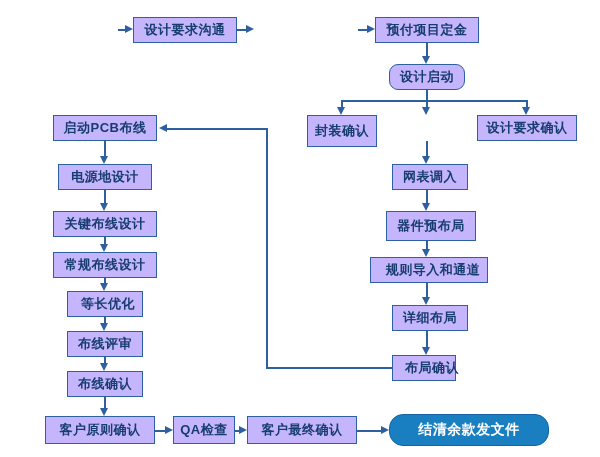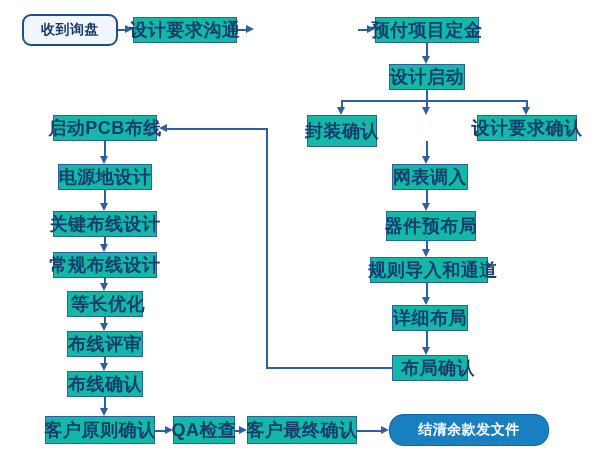--- a/index.html
+++ b/index.html
@@ -8,23 +8,23 @@
     background:#ffffff;
     font-family:"Liberation Sans","DejaVu Sans",sans-serif;
     overflow:hidden;
   }
   #canvas{position:relative;width:600px;height:457px;}
 
   .node{
     position:absolute;
     box-sizing:border-box;
     border:1px solid #2e5f9e;
-    background:#14b8a6;
+    background:#c4b5fd;
     color:#173c6e;
-    font-size:18px;
+    font-size:13px;
     font-weight:bold;
     display:flex;align-items:center;justify-content:center;
     text-align:center;
     letter-spacing:0.5px;
     white-space:nowrap;
   }
   .node.start{
     border:2px solid #1b4f8a;
     border-radius:9px;
     background:#f2f6fb;
@@ -124,31 +124,30 @@
   <div class="line v" style="left:104px;top:397px;height:11px;"></div>
   <div class="arrow down" style="left:100px;top:408px;"></div>
 
   <div class="line h" style="left:155px;top:430px;width:10px;"></div>
   <div class="arrow right" style="left:165px;top:426px;"></div>
   <div class="line h" style="left:235px;top:430px;width:4px;"></div>
   <div class="arrow right" style="left:239px;top:426px;"></div>
   <div class="line h" style="left:357px;top:430px;width:24px;"></div>
   <div class="arrow right" style="left:381px;top:426px;"></div>
 
-  <div class="node start" style="left:22px;top:14px;width:96px;height:32px;">收到询盘</div>
   <div class="node" style="left:133px;top:17px;width:104px;height:26px;">设计要求沟通</div>
   <div class="node" style="left:375px;top:17px;width:104px;height:26px;">预付项目定金</div>
-  <div class="node" style="left:389px;top:64px;width:76px;height:26px;">设计启动</div>
+  <div class="node" style="left:389px;top:64px;width:76px;height:26px;border-radius:9px;">设计启动</div>
   <div class="node" style="left:307px;top:115px;width:70px;height:32px;">封装确认</div>
   <div class="node" style="left:477px;top:115px;width:100px;height:26px;">设计要求确认</div>
   <div class="node" style="left:392px;top:164px;width:76px;height:26px;">网表调入</div>
   <div class="node" style="left:386px;top:211px;width:90px;height:30px;">器件预布局</div>
   <div class="node" style="left:370px;top:257px;width:118px;height:26px;padding-left:8px;">规则导入和通道</div>
   <div class="node" style="left:392px;top:305px;width:76px;height:26px;">详细布局</div>
-  <div class="node" style="left:392px;top:355px;width:76px;height:26px;padding-left:16px;">布局确认</div>
+  <div class="node" style="left:392px;top:355px;width:64px;height:26px;padding-left:16px;">布局确认</div>
 
   <div class="node" style="left:58px;top:164px;width:94px;height:26px;">电源地设计</div>
   <div class="node" style="left:53px;top:115px;width:104px;height:26px;">启动PCB布线</div>
   <div class="node" style="left:53px;top:211px;width:104px;height:26px;text-align:right;">关键布线设计</div>
   <div class="node" style="left:53px;top:252px;width:104px;height:26px;">常规布线设计</div>
   <div class="node" style="left:67px;top:291px;width:76px;height:26px;padding-left:6px;">等长优化</div>
   <div class="node" style="left:67px;top:331px;width:76px;height:26px;">布线评审</div>
   <div class="node" style="left:67px;top:371px;width:76px;height:26px;">布线确认</div>
 
   <div class="node" style="left:45px;top:416px;width:110px;height:28px;">客户原则确认</div>

